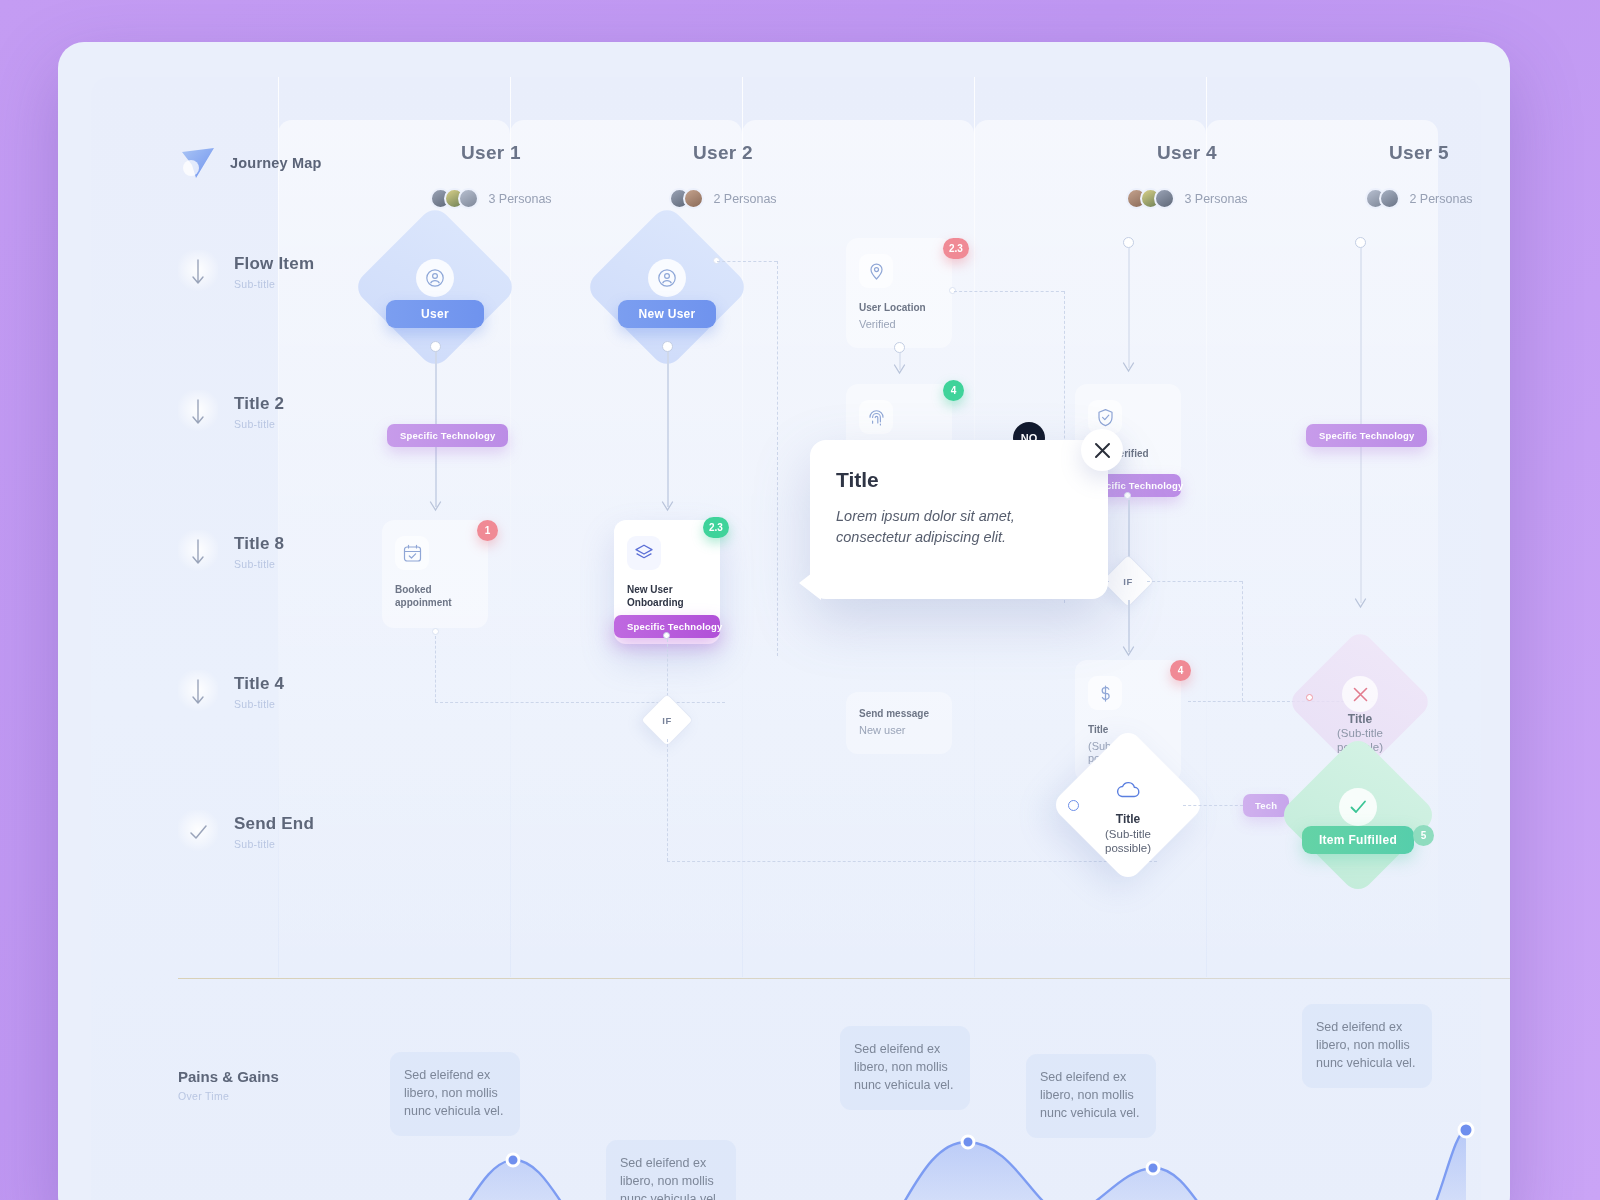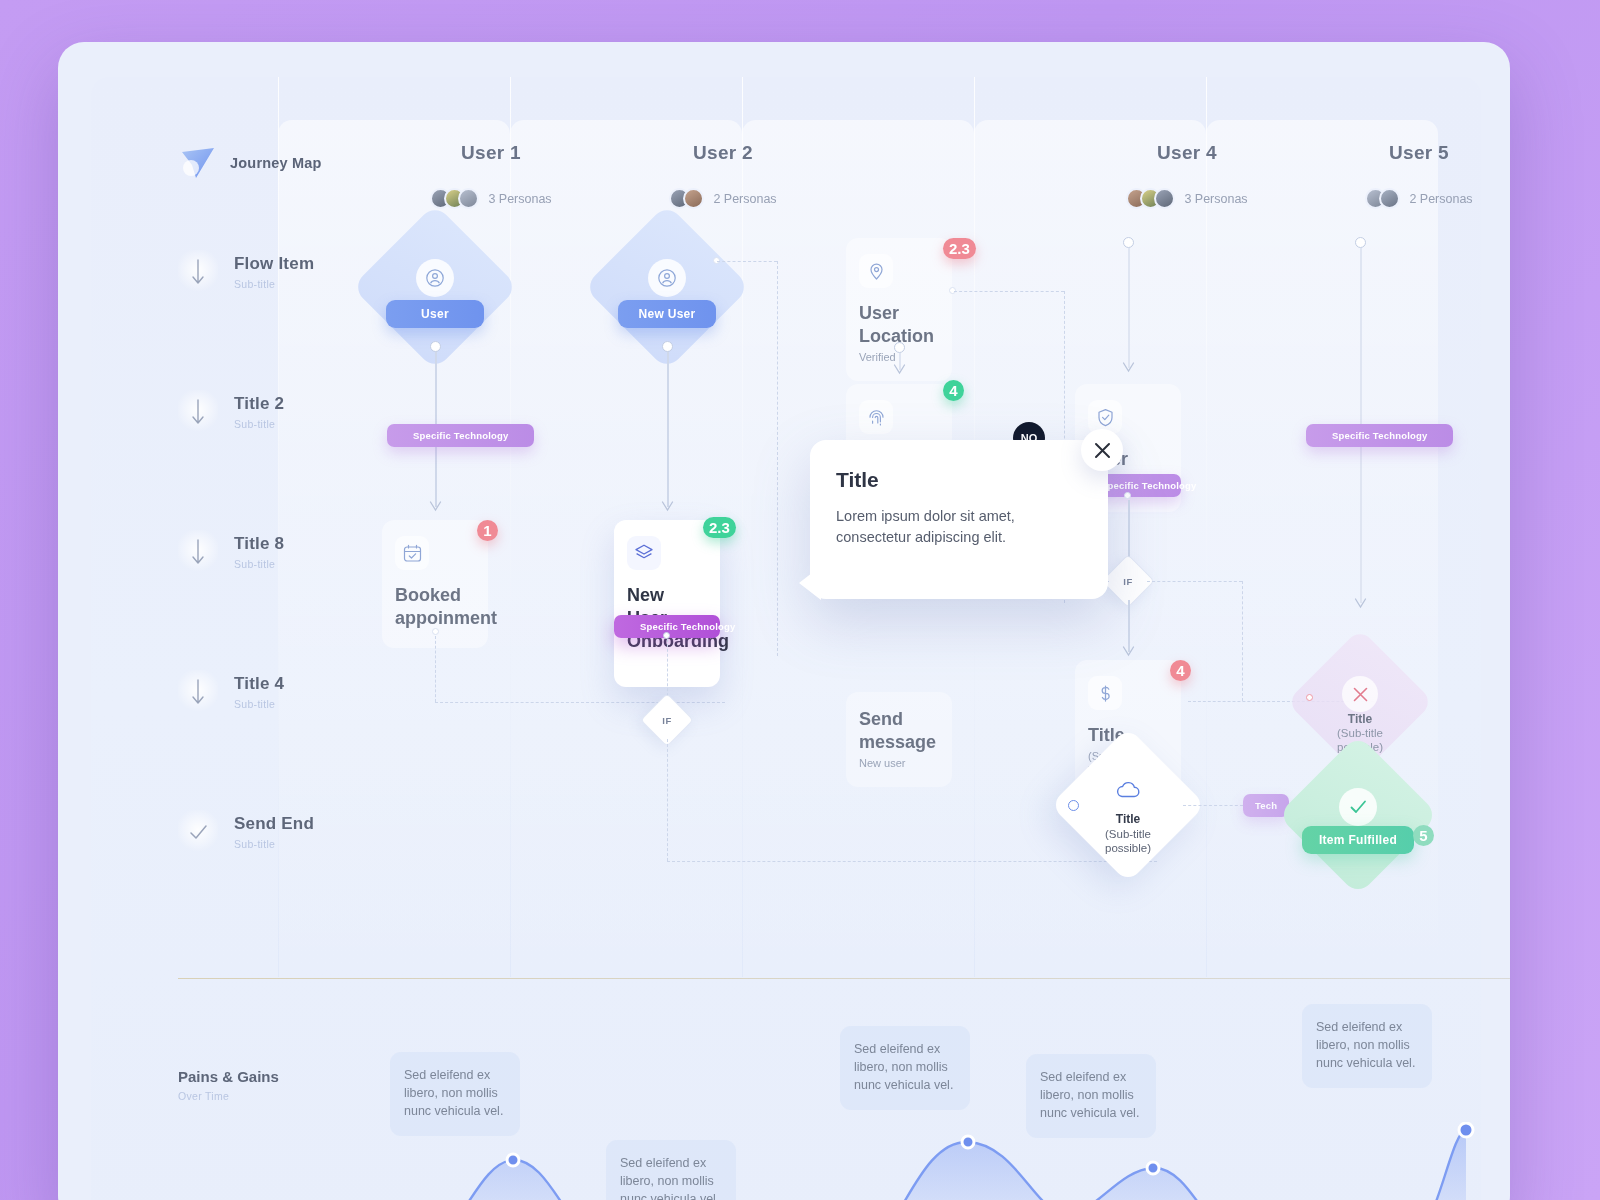--- a/index.html
+++ b/index.html
@@ -103,38 +103,38 @@
     background: rgba(255,255,255,.42); padding: 16px 13px 18px 13px;
   }
   .card.lifted { background:#fff; box-shadow: 0 16px 34px rgba(120,140,200,.24); }
   .card-ic {
     width: 34px; height:34px; border-radius: 9px;
     background: rgba(255,255,255,.6);
     display:flex; align-items:center; justify-content:center;
     color:#8fa6d6; margin-bottom: 14px;
   }
   .card.lifted .card-ic { color:#5b6fd6; background:#f4f6ff;}
-  .card-title { font-size:18px; font-weight:700; color:#6d7586; line-height:1.28; }
+  .card-title { font-size:10px; font-weight:700; color:#6d7586; line-height:1.28; }
   .card.lifted .card-title { color:#2f3545; }
   .card-sub { font-size:11px; color:#9aa4b8; margin-top:3px; }
 
   .tech-badge {
-    position:absolute; padding: 6px 26px; border-radius: 7px;
+    position:absolute; padding: 6px 13px; border-radius: 7px;
     font-size: 9.5px; font-weight: 700; color:#fff; white-space:nowrap;
     background: linear-gradient(90deg,#c79bea,#bb8ce6);
     box-shadow: 0 6px 14px rgba(185,135,225,.35);
     letter-spacing:.2px;
   }
   .tech-badge.solid { background: linear-gradient(90deg,#bf69e0,#b150d8); box-shadow:0 8px 18px rgba(180,85,215,.4); }
   .tech-badge.faint { opacity:.75; }
   .tech-badge.small { padding:6px 12px; }
 
   .count-badge {
     position:absolute; min-width:21px; height:21px; padding:0 6px;
-    border-radius: 11px; color:#fff; font-size:15px; font-weight:700;
+    border-radius: 11px; color:#fff; font-size:10px; font-weight:700;
     display:flex; align-items:center; justify-content:center;
   }
   .cb-red { background:#f08a95; box-shadow:0 5px 12px rgba(238,125,140,.4); }
   .cb-green { background:#3fd39a; box-shadow:0 5px 12px rgba(60,205,150,.4); }
   .cb-pale { background:#0f172a; }
   .cb-mint { background:#8fdcbf; }
 
   .if-diamond {
     position:absolute; width:38px; height:38px; transform: rotate(45deg);
     background:#fff; border:1px solid #e2e8f5; border-radius:5px;
@@ -164,21 +164,21 @@
     background:#fff; border-radius:16px; padding: 28px 30px 30px 26px;
     box-shadow: 0 22px 56px rgba(110,125,180,.26);
     z-index: 40;
   }
   #popover:after {
     content:""; position:absolute; left:-11px; top:126px;
     width:22px; height:34px; background:#fff;
     clip-path: polygon(100% 0, 0 50%, 100% 100%);
   }
   #pop-title { font-size:21px; font-weight:700; color:#2f3545; margin-bottom:14px; }
-  #pop-body { font-size:14.5px; color:#565d6d; line-height:1.42; margin-bottom:22px; }
+  #pop-body { font-size:14.5px; color:#565d6d; line-height:1.42; margin-bottom:22px;font-style:italic; }
   #pop-list { list-style:none; }
   #pop-list li {
     position:relative; padding-left:20px; margin-bottom:13px;
     font-size:14.5px; color:#565d6d; line-height:1.33;
   }
   #pop-list li:before {
     content:""; position:absolute; left:2px; top:6px;
     width:6px; height:6px; border-radius:50%; background:#f2b23d;
   }
   #pop-close {

